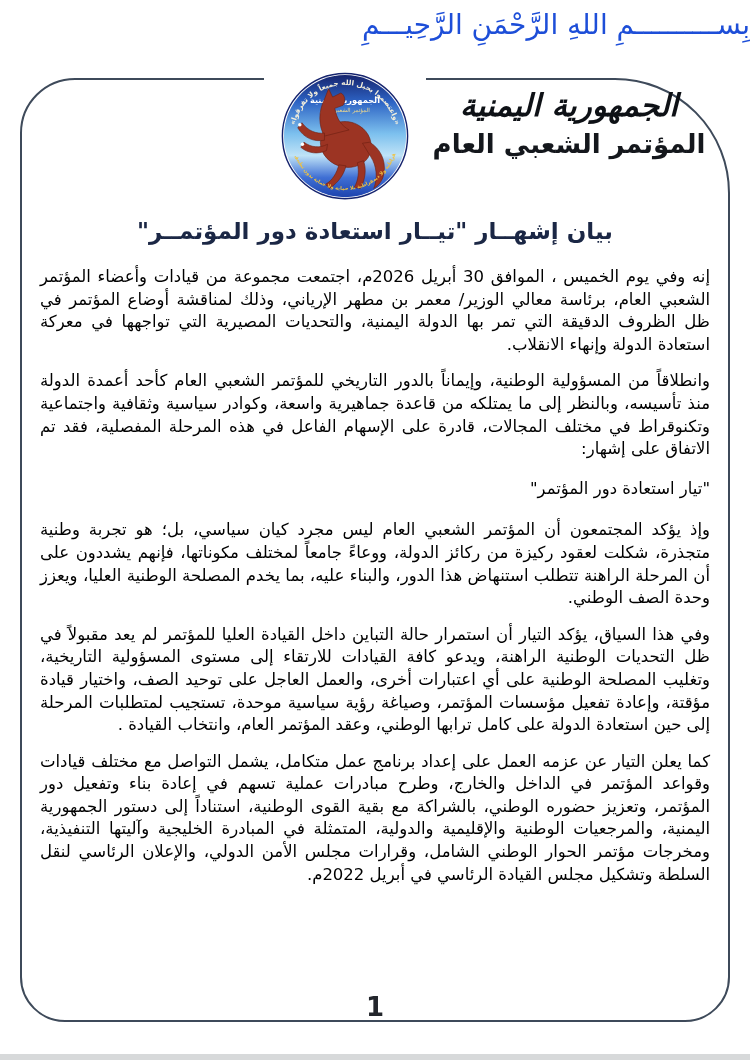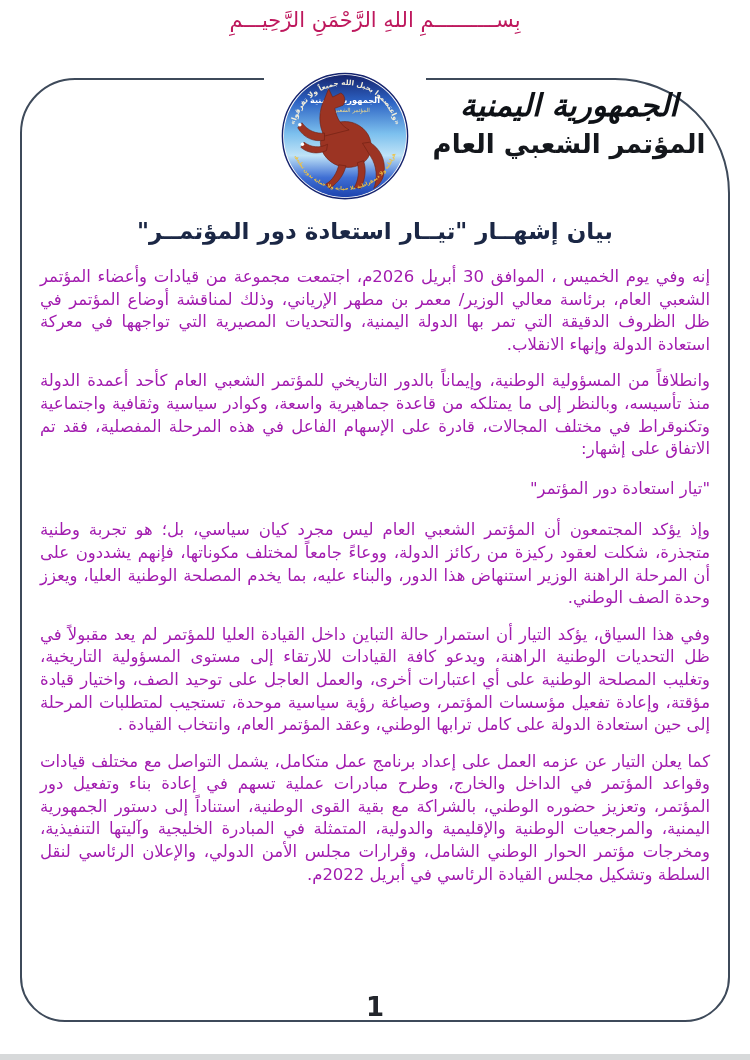--- a/index.html
+++ b/index.html
@@ -10,22 +10,22 @@
   }
   .border-frame{
     position:absolute;left:20px;top:78px;width:710px;height:944px;
     border:2px solid #3e4a5a;
     border-radius:55px 115px 45px 45px;
     box-sizing:border-box;
     background:transparent;
   }
   .bismillah{
     position:absolute;top:8px;left:0;width:100%;
-    text-align:center;direction:rtl;
-    font-size:21px;color:#be185d;letter-spacing:0.5px;
+    direction:rtl;
+    font-size:28px;color:#1d4ed8;letter-spacing:0.5px;
   }
   .logo-wrap{
     position:absolute;left:264px;top:56px;width:162px;height:154px;
     background:#ffffff;display:flex;align-items:center;justify-content:center;
   }
   .header-right{
     position:absolute;right:36px;top:86px;width:290px;
     text-align:center;direction:rtl;
   }
   .country-calligraphy{
@@ -36,21 +36,21 @@
     font-size:26px;font-weight:bold;color:#14171c;margin-top:4px;
   }
   .doc-title{
     position:absolute;top:218px;left:0;width:100%;
     text-align:center;direction:rtl;
     font-size:23px;font-weight:bold;color:#1b2745;
   }
   .content{
     position:absolute;left:40px;right:40px;top:266px;
     direction:rtl;text-align:justify;
-    font-size:16.5px;line-height:22.6px;color:#a21caf;
+    font-size:16.5px;line-height:22.6px;color:#000000;
   }
   .content p{margin:0 0 14px 0;}
   .content p.quote{text-align:right;margin:17px 0 19px 0;}
   .page-number{
     position:absolute;top:992px;left:0;width:100%;
     text-align:center;font-size:26px;font-weight:bold;color:#23262c;
   }
   .scan-edge{
     position:absolute;left:0;bottom:0;width:100%;height:6px;
     background:#d7d9da;
@@ -105,20 +105,20 @@
   <div class="country-calligraphy">الجمهورية اليمنية</div>
   <div class="org-name">المؤتمر الشعبي العام</div>
 </div>
 
 <div class="doc-title">بيان إشهــار "تيــار استعادة دور المؤتمــر"</div>
 
 <div class="content">
   <p>إنه وفي يوم الخميس ، الموافق 30 أبريل 2026م، اجتمعت مجموعة من قيادات وأعضاء المؤتمر الشعبي العام، برئاسة معالي الوزير/ معمر بن مطهر الإرياني، وذلك لمناقشة أوضاع المؤتمر في ظل الظروف الدقيقة التي تمر بها الدولة اليمنية، والتحديات المصيرية التي تواجهها في معركة استعادة الدولة وإنهاء الانقلاب.</p>
   <p>وانطلاقاً من المسؤولية الوطنية، وإيماناً بالدور التاريخي للمؤتمر الشعبي العام كأحد أعمدة الدولة منذ تأسيسه، وبالنظر إلى ما يمتلكه من قاعدة جماهيرية واسعة، وكوادر سياسية وثقافية واجتماعية وتكنوقراط في مختلف المجالات، قادرة على الإسهام الفاعل في هذه المرحلة المفصلية، فقد تم الاتفاق على إشهار:</p>
   <p class="quote">"تيار استعادة دور المؤتمر"</p>
-  <p>وإذ يؤكد المجتمعون أن المؤتمر الشعبي العام ليس مجرد كيان سياسي، بل؛ هو تجربة وطنية متجذرة، شكلت لعقود ركيزة من ركائز الدولة، ووعاءً جامعاً لمختلف مكوناتها، فإنهم يشددون على أن المرحلة الراهنة الوزير استنهاض هذا الدور، والبناء عليه، بما يخدم المصلحة الوطنية العليا، ويعزز وحدة الصف الوطني.</p>
+  <p>وإذ يؤكد المجتمعون أن المؤتمر الشعبي العام ليس مجرد كيان سياسي، بل؛ هو تجربة وطنية متجذرة، شكلت لعقود ركيزة من ركائز الدولة، ووعاءً جامعاً لمختلف مكوناتها، فإنهم يشددون على أن المرحلة الراهنة تتطلب استنهاض هذا الدور، والبناء عليه، بما يخدم المصلحة الوطنية العليا، ويعزز وحدة الصف الوطني.</p>
   <p>وفي هذا السياق، يؤكد التيار أن استمرار حالة التباين داخل القيادة العليا للمؤتمر لم يعد مقبولاً في ظل التحديات الوطنية الراهنة، ويدعو كافة القيادات للارتقاء إلى مستوى المسؤولية التاريخية، وتغليب المصلحة الوطنية على أي اعتبارات أخرى، والعمل العاجل على توحيد الصف، واختيار قيادة مؤقتة، وإعادة تفعيل مؤسسات المؤتمر، وصياغة رؤية سياسية موحدة، تستجيب لمتطلبات المرحلة إلى حين استعادة الدولة على كامل ترابها الوطني، وعقد المؤتمر العام، وانتخاب القيادة .</p>
   <p>كما يعلن التيار عن عزمه العمل على إعداد برنامج عمل متكامل، يشمل التواصل مع مختلف قيادات وقواعد المؤتمر في الداخل والخارج، وطرح مبادرات عملية تسهم في إعادة بناء وتفعيل دور المؤتمر، وتعزيز حضوره الوطني، بالشراكة مع بقية القوى الوطنية، استناداً إلى دستور الجمهورية اليمنية، والمرجعيات الوطنية والإقليمية والدولية، المتمثلة في المبادرة الخليجية وآليتها التنفيذية، ومخرجات مؤتمر الحوار الوطني الشامل، وقرارات مجلس الأمن الدولي، والإعلان الرئاسي لنقل السلطة وتشكيل مجلس القيادة الرئاسي في أبريل 2022م.</p>
 </div>
 
 <div class="page-number">1</div>
 
 <div class="scan-edge"></div>
 
 </body></html>

